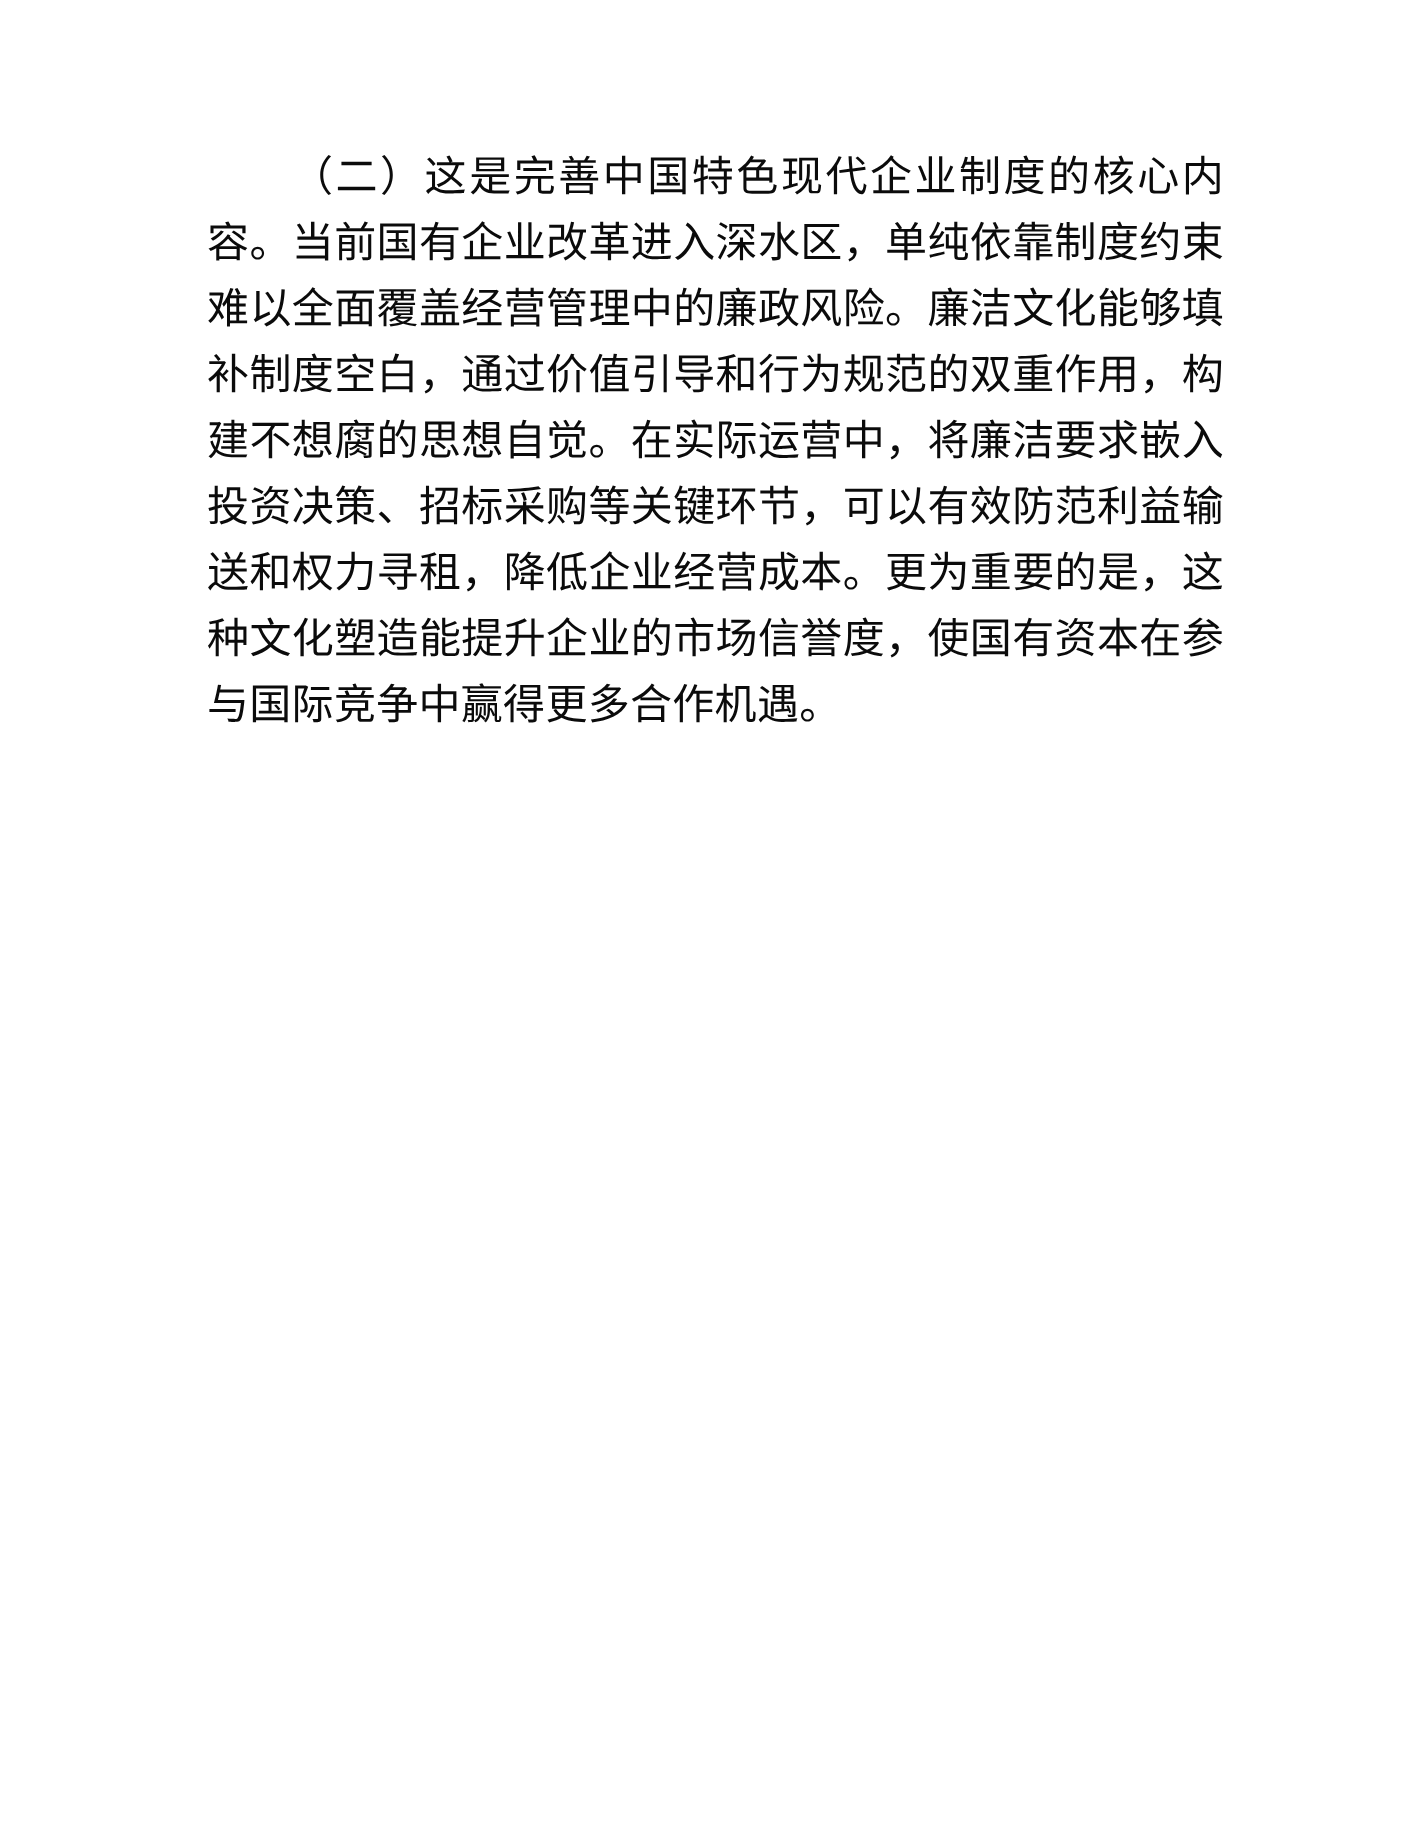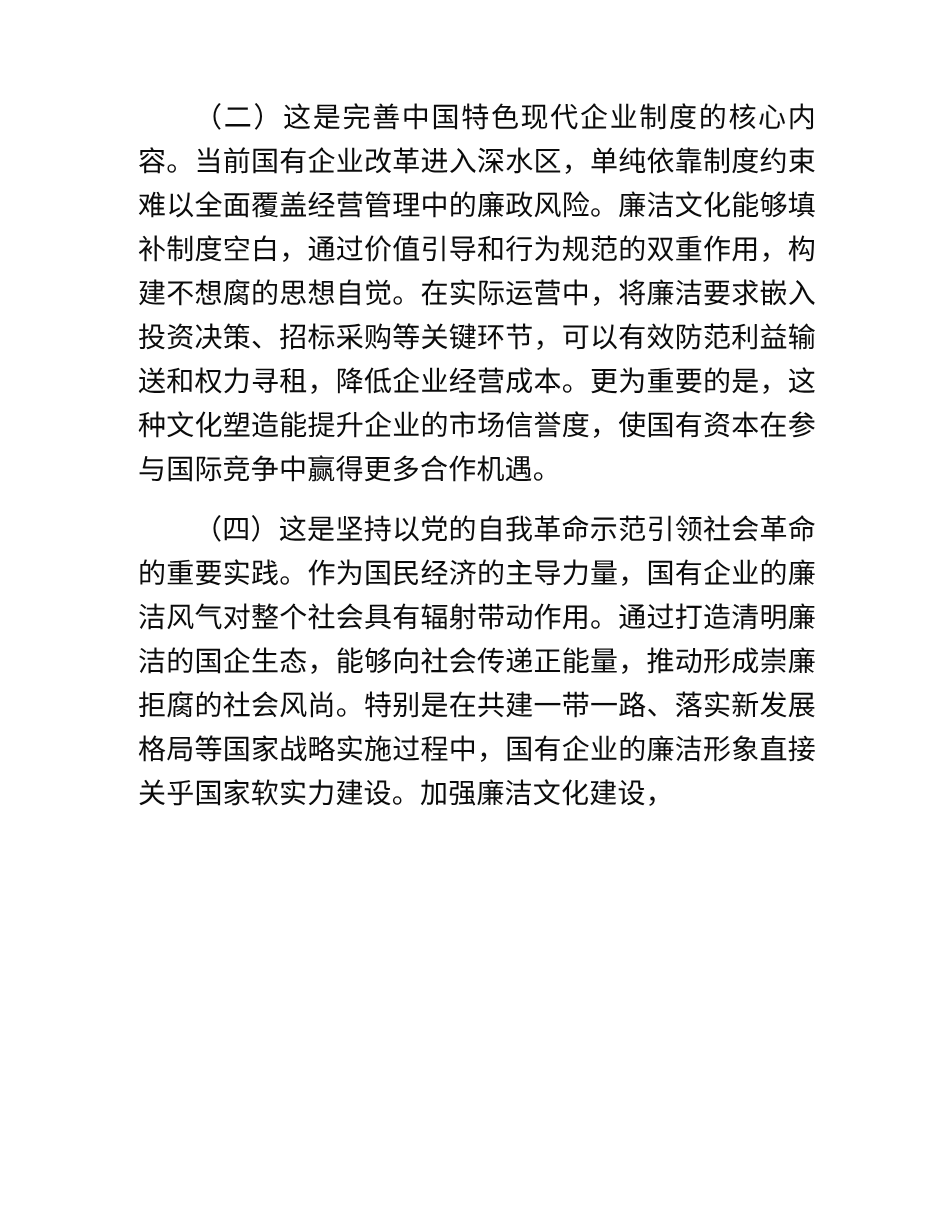--- a/index.html
+++ b/index.html
@@ -59,16 +59,15 @@
 </style>
 </head>
 <body style="background: rgb(255, 255, 255);">
 
 <div id="page" style="background: rgb(255, 255, 255);">
   <div id="doc-body">
 
     <p class="para" style="color: rgb(11, 11, 11);">（二）这是完善中国特色现代企业制度的核心内容。当前国有企业改革进入深水区，单纯依靠制度约束难以全面覆盖经营管理中的廉政风险。廉洁文化能够填补制度空白，通过价值引导和行为规范的双重作用，构建不想腐的思想自觉。在实际运营中，将廉洁要求嵌入投资决策、招标采购等关键环节，可以有效防范利益输送和权力寻租，降低企业经营成本。更为重要的是，这种文化塑造能提升企业的市场信誉度，使国有资本在参与国际竞争中赢得更多合作机遇。</p>
 
 
-    <p class="para clipped" style="color: rgb(11, 11, 11);">（四）这是坚持以党的自我革命示范引领社会革命的重要实践。作为国民经济的主导力量，国有企业的廉洁风气对整个社会具有辐射带动作用。通过打造清明廉洁的国企生态，能够向社会传递正能量，推动形成崇廉拒腐的社会风尚。特别是在共建一带一路、落实新发展格局等国家战略实施过程中，国有企业的廉洁形象直接关乎国家软实力建设。加强廉洁文化建设，</p>
 
   </div>
 </div>
 
 </body></html>

